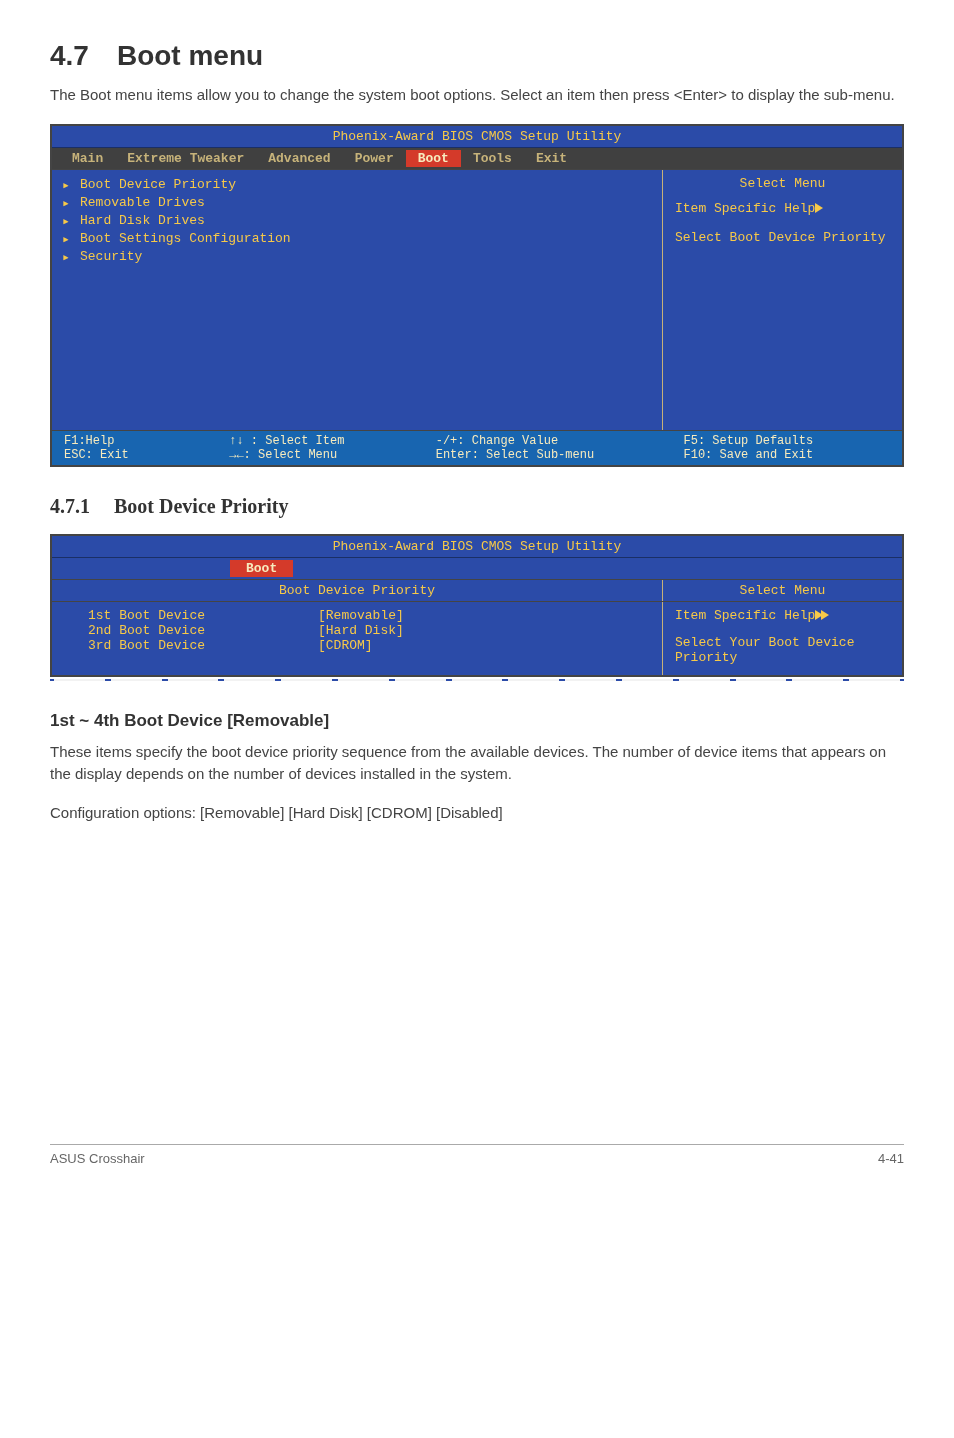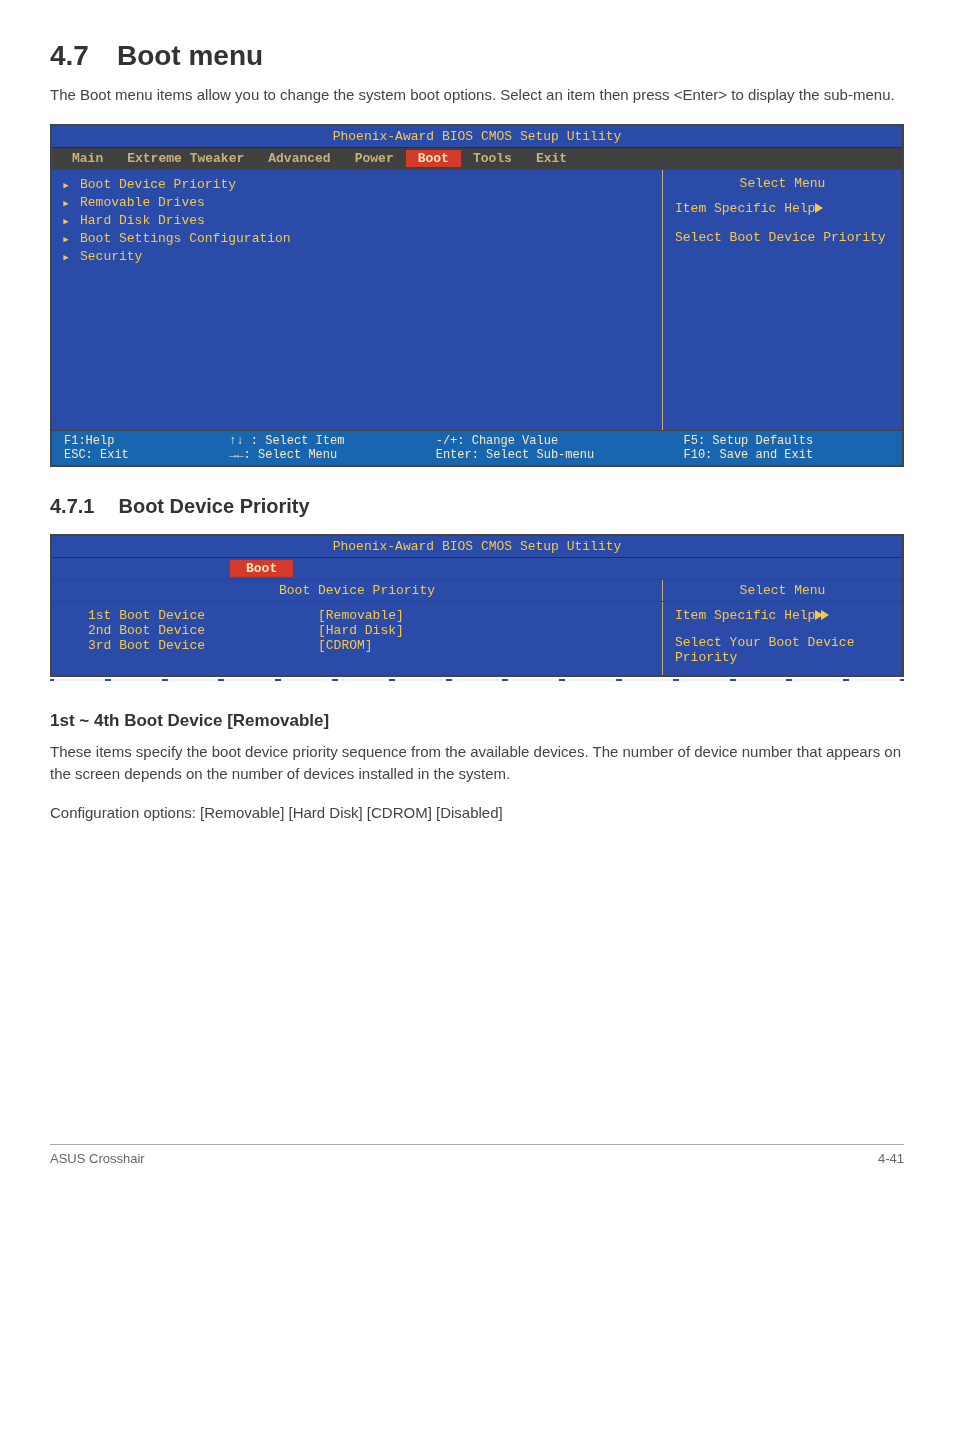--- a/index.html
+++ b/index.html
@@ -114,20 +114,21 @@
   }
   .legend-bar .line {
     display: block;
     white-space: pre;
   }
   .subsection-title {
     font-size: 20px;
     font-weight: bold;
     color: #333;
     margin: 10px 0 16px 0;
+    font-family: Liberation Serif, serif;
   }
   .subsection-title .num {
     margin-right: 24px;
   }
   .sub-header-bar {
     background: #2b4ba8;
     padding: 2px 8px;
     display: flex;
   }
   .sub-header-bar .boot-tab {
@@ -339,19 +340,19 @@
     <span></span>
     <span></span>
     <span></span>
     <span></span>
     <span></span>
     <span></span>
     <span></span>
 </div>
 
 <h4 class="heading3">1st ~ 4th Boot Device [Removable]</h4>
-<p class="body-text">These items specify the boot device priority sequence from the available devices. The number of device number that appears on the screen depends on the number of devices installed in the system.</p>
+<p class="body-text">These items specify the boot device priority sequence from the available devices. The number of device items that appears on the display depends on the number of devices installed in the system.</p>
 <p class="body-text">Configuration options: [Removable] [Hard Disk] [CDROM] [Disabled]</p>
 
 <div class="footer">
   <span>ASUS Crosshair</span>
   <span>4-41</span>
 </div>
 
 </body></html>

